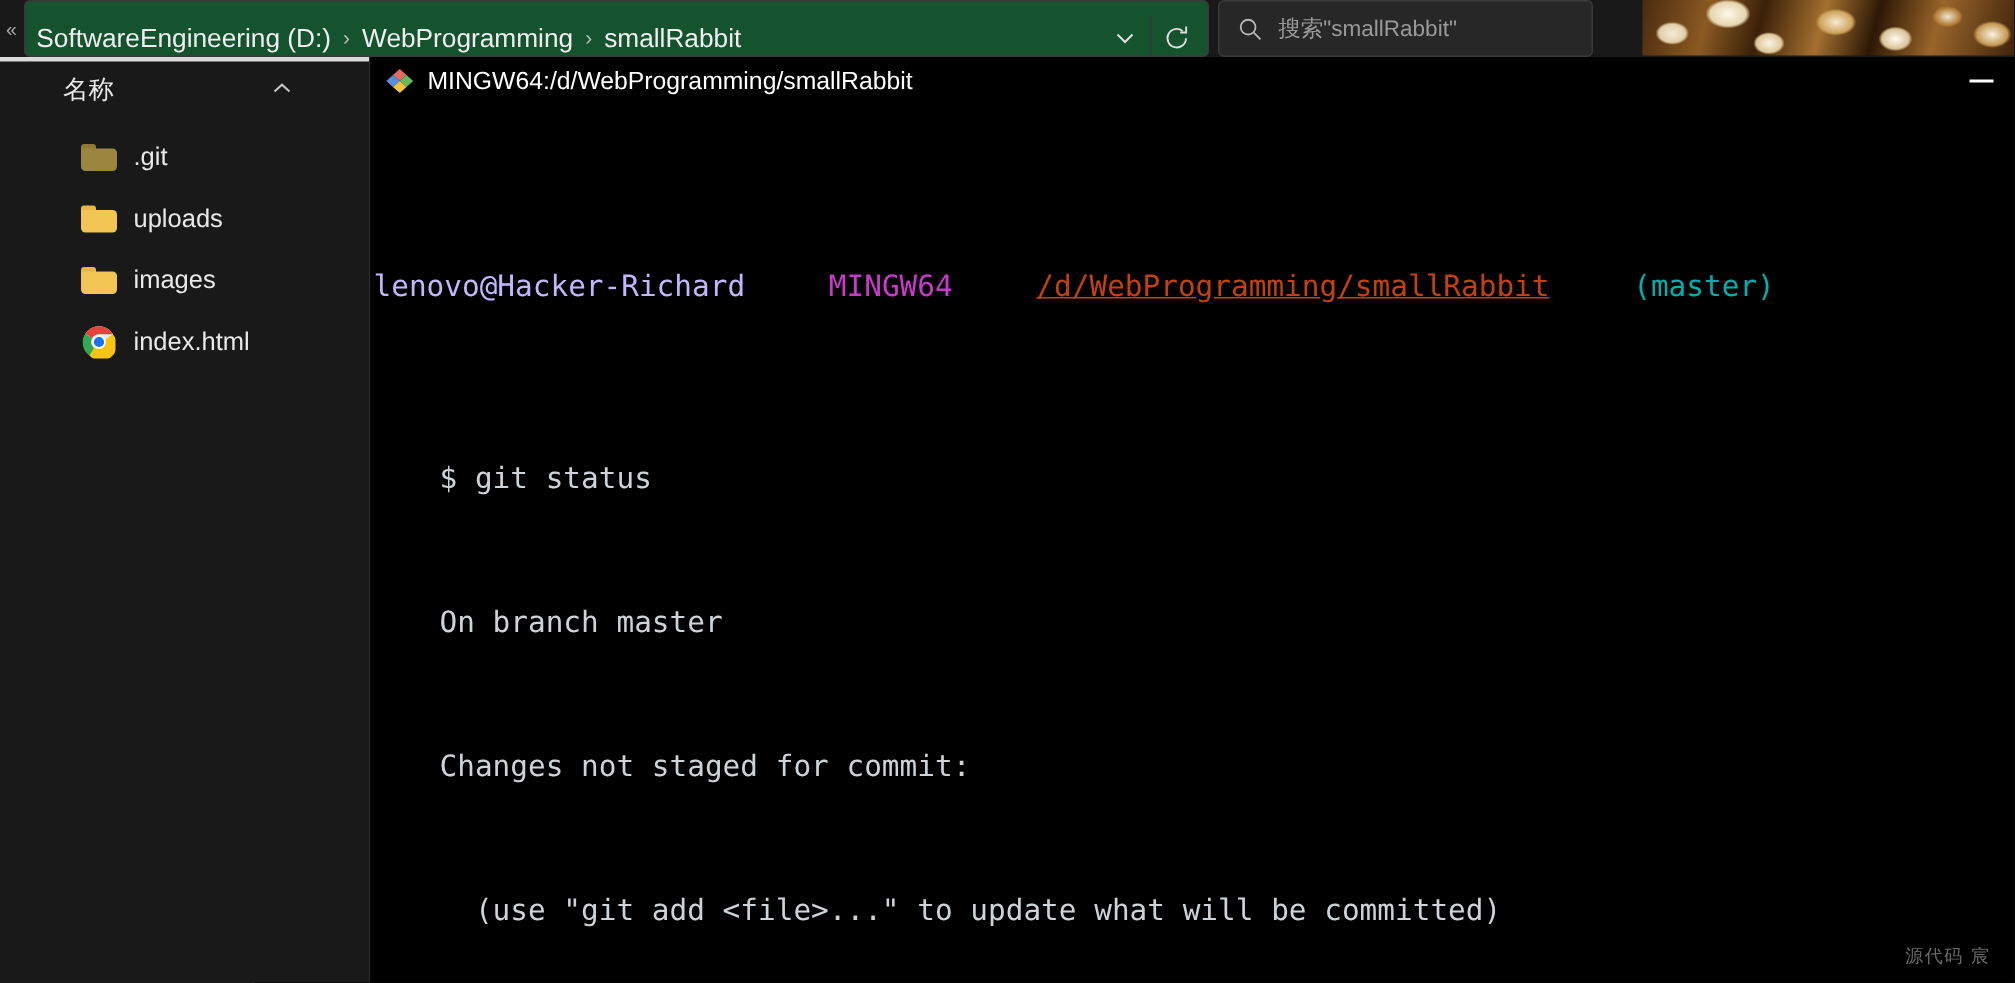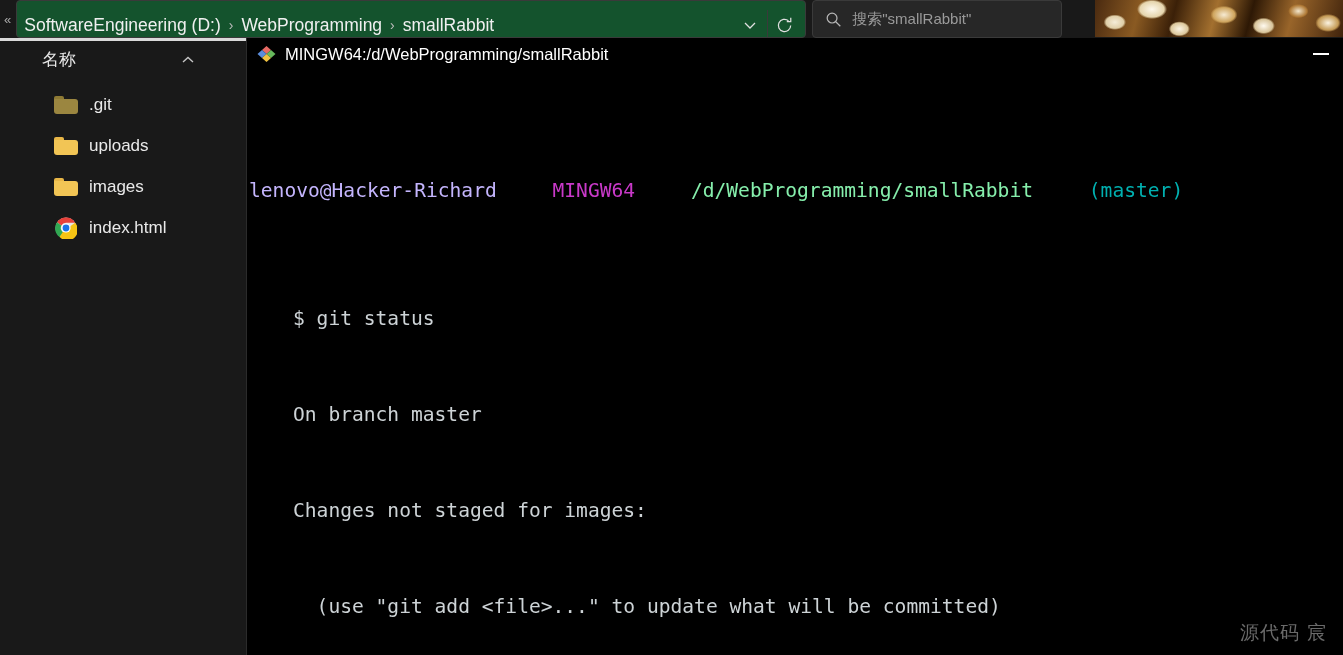--- a/index.html
+++ b/index.html
@@ -232,30 +232,30 @@
     font-family: "DejaVu Sans Mono", "Liberation Mono", monospace;
     font-size: 19.6px;
     line-height: 32px;
     color: #cdd3d6;
     white-space: pre;
     overflow: hidden;
   }
   .term-line { height: 32px; }
   .c-green   { color: #c4b5fd; }
   .c-magenta { color: #c939c9; }
-  .c-yellow  { color: #86efac; }
+  .c-yellow  { color: #c2410c; text-decoration: underline; }
   .c-cyan    { color: #00b0b0; text-align: right; }
   .c-white   { color: #cdd3d6; margin-left: 44px; }
 
   
   .watermark {
     position: absolute;
     right: 16px; bottom: 9px;
     color: #6a6a6a;
-    font-size: 19px;
+    font-size: 12px;
     font-family: "DejaVu Sans", sans-serif;
     letter-spacing: 1px;
   }
 </style>
 </head>
 <body>
 
 <div id="root">
 
   <div class="explorer">
@@ -377,21 +377,21 @@
       <span class="term-title">MINGW64:/d/WebProgramming/smallRabbit</span>
       <span class="term-min"></span>
     </div>
 
     <div class="term-body">
 
       <div class="term-line"><span class="c-green">lenovo@Hacker-Richard</span><span class="c-white"> </span><span class="c-magenta">MINGW64</span><span class="c-white"> </span><span class="c-yellow">/d/WebProgramming/smallRabbit</span><span class="c-white"> </span><span class="c-cyan">(master)</span></div>
 
       <div class="term-line c-white">$ git status</div>
       <div class="term-line c-white">On branch master</div>
-      <div class="term-line c-white">Changes not staged for images:</div>
+      <div class="term-line c-white">Changes not staged for commit:</div>
       <div class="term-line c-white">  (use "git add &lt;file&gt;..." to update what will be committed)</div>
       
       
       
       
       
 
       
 
       

